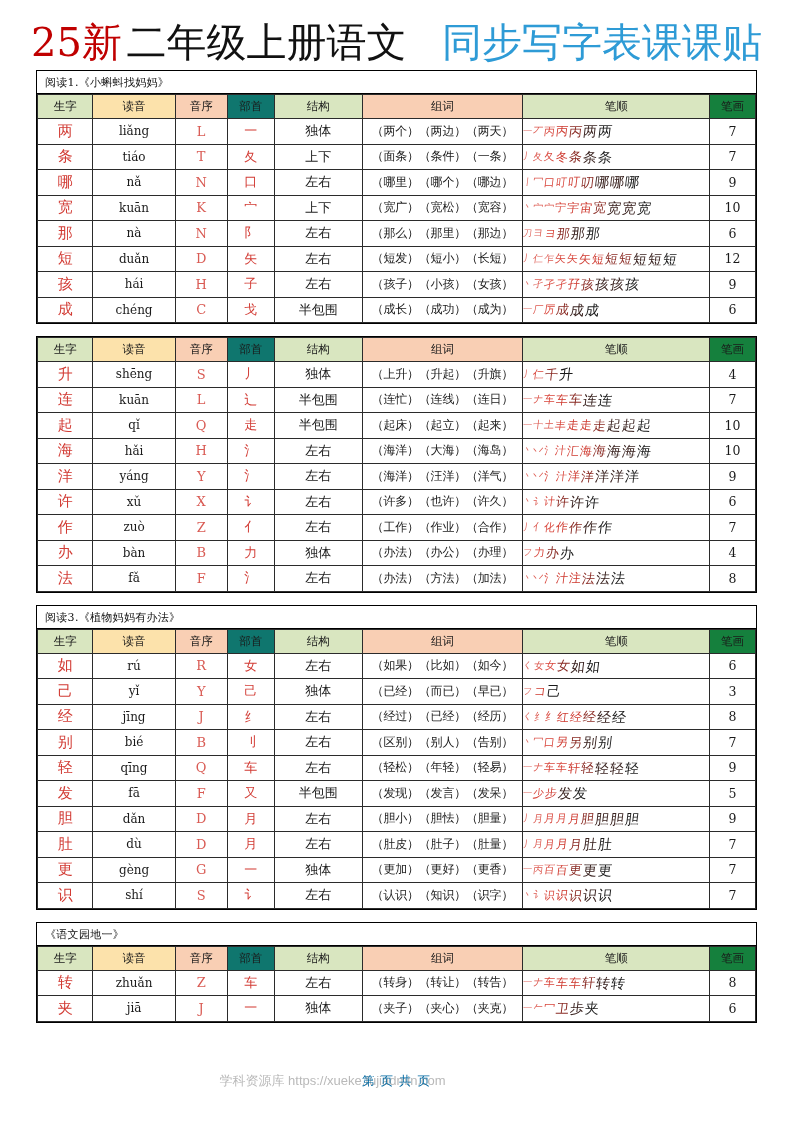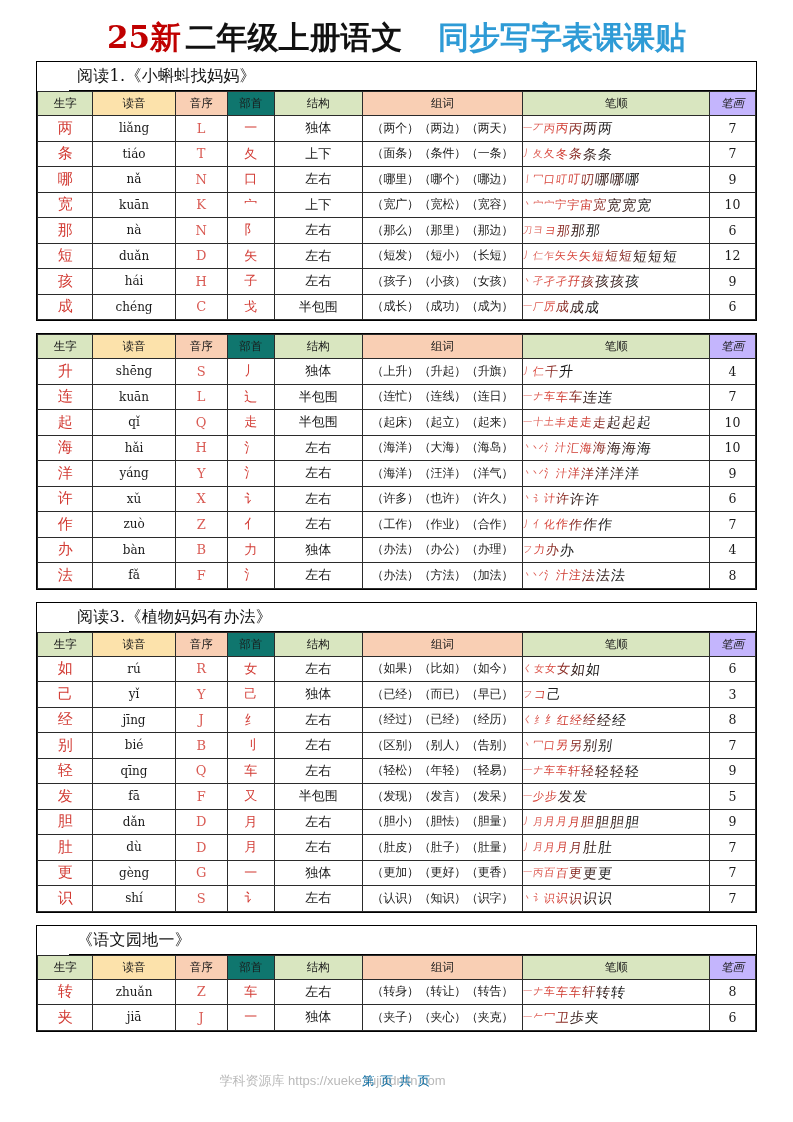--- a/index.html
+++ b/index.html
@@ -22,43 +22,42 @@
 
   
   .title-wrap {
     text-align: center;
     padding-top: 22px;
     padding-bottom: 8px;
     white-space: nowrap;
   }
   .title-wrap span {
     font-family: "DejaVu Serif", "Liberation Serif", serif;
-    font-size: 31px;
-    font-weight: bold;
+    font-size: 40px;
+    font-weight: normal;
     letter-spacing: 0px;
     line-height: 1;
   }
   .t-red  { color: #c00000; }
   .t-black{ color: #111111; }
   .t-blue { color: #2e9bd6; margin-left: 31px; }
 
   
   .section {
     margin: 0 36px 12px 36px;
     border: 1.6px solid #000000;
     background: #fff;
   }
   .sec-title {
     font-family: "DejaVu Serif", "Liberation Serif", serif;
-    font-size: 16px;
+    font-size: 11px;
     color: #111;
     padding: 4px 6px 3px 8px;
     border-bottom: 1.3px solid #000;
     letter-spacing: 0.3px;
-    margin-left: 32px;
   }
 
   table.grid {
     width: 100%;
     border-collapse: collapse;
     table-layout: fixed;
   }
   table.grid th, table.grid td {
     border: 1.1px solid #2b2b2b;
     text-align: center;
@@ -77,21 +76,21 @@
   table.grid td { height: 25.5px; }
 
   
   .h-sz { background: #d9e6c0; }
   .h-dy { background: #fce2ab; }
   .h-yx { background: #f9cfb4; }
   .h-bs { background: #0f766e; }
   .h-jg { background: #d9e6c0; }
   .h-zc { background: #f9cfb4; }
   .h-bsh{ background: #d9e6c0; }
-  .h-bh { background: #c4b5fd; font-style: italic; }
+  .h-bh { background: #15803d; }
 
   
   col.c-sz { width: 7.7%; }
   col.c-dy { width: 11.5%; }
   col.c-yx { width: 7.2%; }
   col.c-bs { width: 6.6%; }
   col.c-jg { width: 12.2%; }
   col.c-zc { width: 22.4%; }
   col.c-bsh{ width: 26.0%; }
   col.c-bh { width: 6.4%; }

